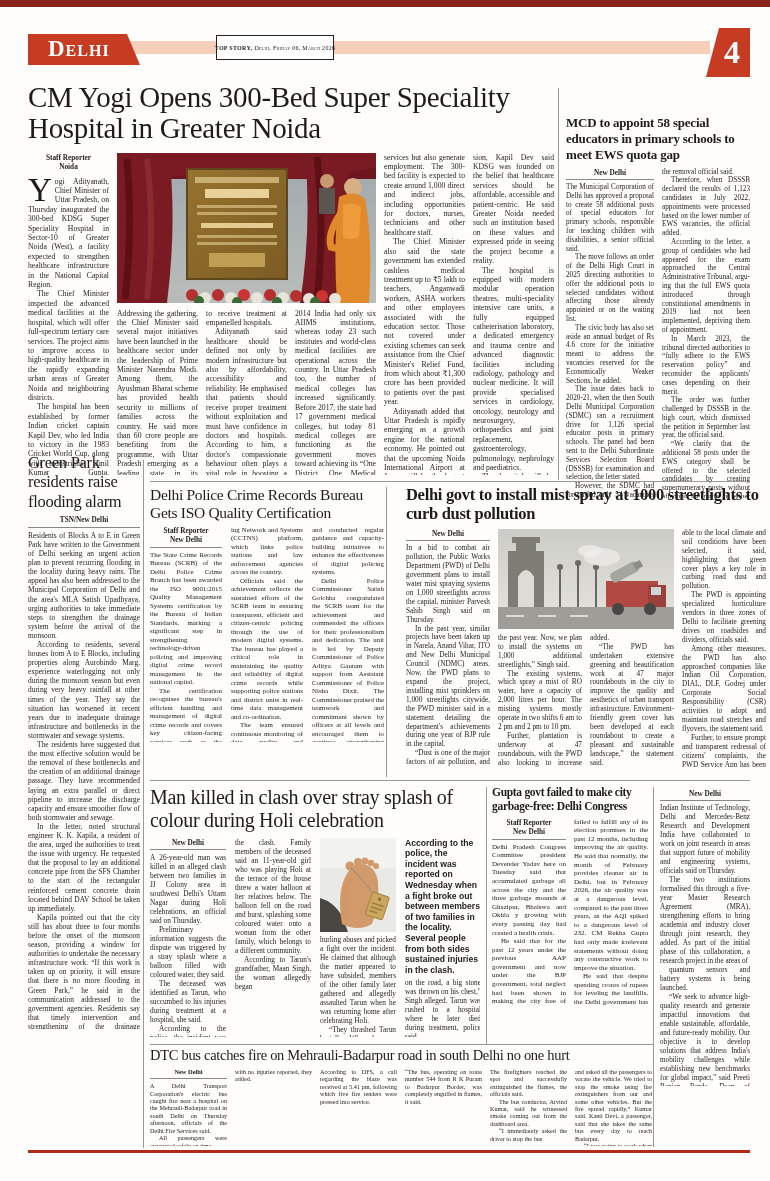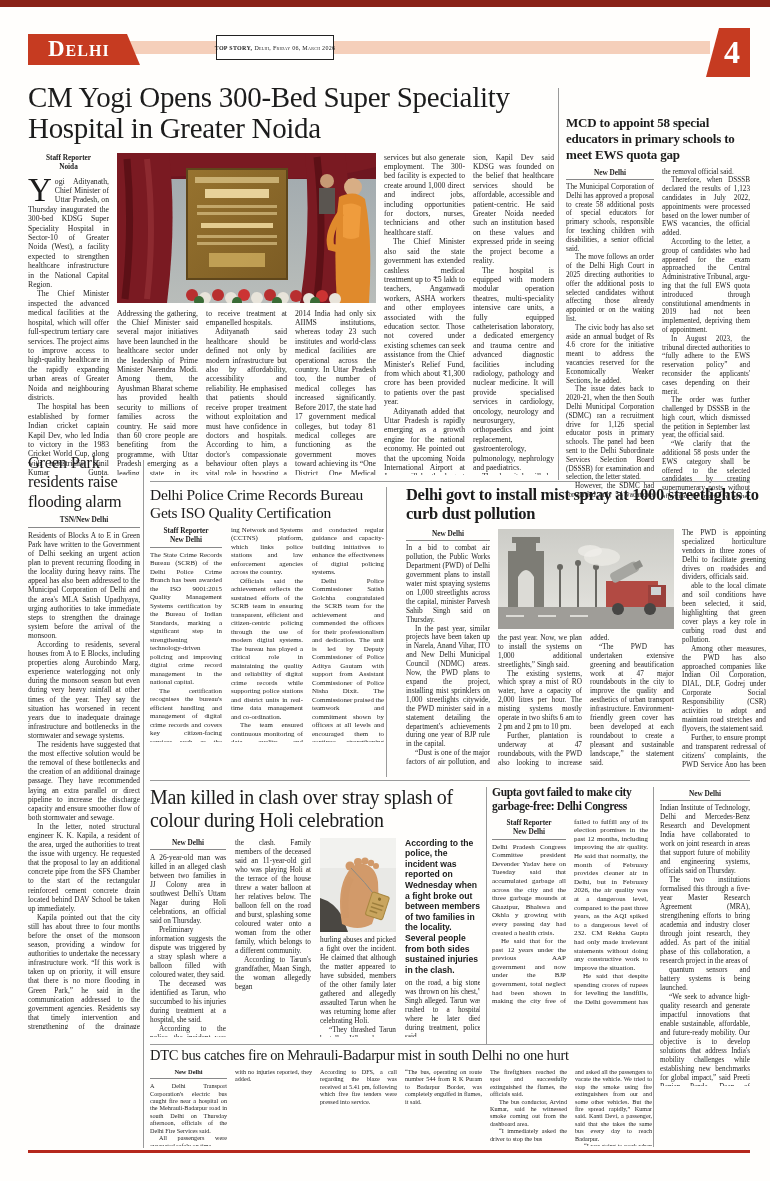--- a/index.html
+++ b/index.html
@@ -208,21 +208,21 @@
             <p class="p">The move follows an order of the Delhi High Court in 2025 directing authorities to offer the additional posts to selected candidates without affecting those already appointed or on the waiting list.</p>
             <p class="p">The civic body has also set aside an annual budget of Rs 4.6 crore for the initiative meant to address the vacancies reserved for the Economically Weaker Sections, he added.</p>
             <p class="p">The issue dates back to 2020-21, when the then South Delhi Municipal Corporation (SDMC) ran a recruitment drive for 1,126 special educator posts in primary schools. The panel had been sent to the Delhi Subordinate Services Selection Board (DSSSB) for examination and selection, the letter stated.</p>
             <p class="p">However, the SDMC had forwarded only 54 vacancies under the EWS category instead of the mandated 112 posts, which account for 10 per cent reservation,</p>
           </div>
       </div>
       <div class="col" data-bind-list="mcd.cols.1">
           <p class="p">the removal official said.</p>
           <p class="p">Therefore, when DSSSB declared the results of 1,123 candidates in July 2022, appointments were processed based on the lower number of EWS vacancies, the official added.</p>
           <p class="p">According to the letter, a group of candidates who had appeared for the exam approached the Central Administrative Tribunal, argu­ing that the full EWS quota introduced through constitutional amendments in 2019 had not been implemented, depriving them of appointment.</p>
-          <p class="p">In August 2023, the tribunal directed authorities to “fully adhere to the EWS reservation policy” and reconsider the applicants' cases depending on their merit.</p>
+          <p class="p">In March 2023, the tribunal directed authorities to “fully adhere to the EWS reservation policy” and reconsider the applicants' cases depending on their merit.</p>
           <p class="p">The order was further challenged by DSSSB in the high court, which dismissed the petition in September last year, the official said.</p>
           <p class="p">“We clarify that the additional 58 posts under the EWS category shall be offered to the selected candidates by creating supernumerary posts, without affecting the rights of either the already selected candidates or those in the waiting list,” the official letter quoted the high court's order.</p>
         </div>
     </div>
   </section>
 
   <section class="art" id="art-green">
     <h2 class="hl" data-bind="green.headline">Green Park residents raise flooding alarm</h2>
     <div class="byline">
         <div data-bind="green.byline1">TSN/New Delhi</div>
@@ -315,22 +315,22 @@
       <div class="col under-photo" data-bind-list="mist.cols.1">
           <p class="p">the past year. Now, we plan to install the systems on 1,000 additional streetlights,” Singh said.</p>
           <p class="p">The existing systems, which spray a mist of RO water, have a capacity of 2,000 litres per hour. The misting systems mostly operate in two shifts 6 am to 2 pm and 2 pm to 10 pm.</p>
           <p class="p">Further, plantation is underway at 47 roundabouts, with the PWD also looking to increase green cover along roads and central verges, he</p>
         </div>
       <div class="col under-photo" data-bind-list="mist.cols.2">
           <p class="p">added.</p>
           <p class="p">“The PWD has undertaken extensive greening and beautification work at 47 major roundabouts in the city to improve the quality and aesthetics of urban transport infrastructure. Environment-friendly green cover has been developed at each roundabout to create a pleasant and sustainable landscape,” the statement said.</p>
         </div>
       <div class="col" data-bind-list="mist.cols.3">
+          <p class="p">able to the local climate and soil conditions have been selected, it said, highlighting that green cover plays a key role in curbing road dust and pollution.</p>
           <p class="p">The PWD is appointing specialized horticulture vendors in three zones of Delhi to facilitate greening drives on roadsides and dividers, officials said.</p>
-          <p class="p">able to the local climate and soil conditions have been selected, it said, highlighting that green cover plays a key role in curbing road dust and pollution.</p>
           <p class="p">Among other measures, the PWD has also approached companies like Indian Oil Corporation, DIAL, DLF, Godrej under Corporate Social Responsibility (CSR) activities to adopt and maintain road stretches and flyovers, the statement said.</p>
           <p class="p">Further, to ensure prompt and transparent redressal of citizens' complaints, the PWD Service App has been developed for reporting complaints related to roads, footpaths, streetlights, and other infrastructure, it added.</p>
         </div>
     </div>
   </section>
 
   <section class="art" id="art-holi">
     <h2 class="hl" data-bind="holi.headline">Man killed in clash over stray splash of colour during Holi celebration</h2>
     <div class="body">
       <div class="col">
@@ -411,21 +411,21 @@
       </div>
     <div class="iit-text" data-bind-list="iit.paras">
         <p class="p">Indian Institute of Technology, Delhi and Mercedes-Benz Research and Development India have collaborated to work on joint research in areas that support future of mobility and engineering systems, officials said on Thursday.</p>
         <p class="p">The two institutions formalised this through a five-year Master Research Agreement (MRA), strengthening efforts to bring academia and industry closer through joint research, they added. As part of the initial phase of this collaboration, a research project in the areas of</p>
         <p class="p">quantum sensors and battery systems is being launched.</p>
         <p class="p">“We seek to advance high-quality research and generate impactful innovations that enable sustainable, affordable, and future-ready mobility. Our objective is to develop solutions that address India's mobility challenges while establishing new benchmarks for global impact,” said Preeti Ranjan Panda, Dean of Corporate Relations at IIT-Delhi.</p>
       </div>
   </section>
 
   <section class="art" id="art-dtc">
-    <h2 class="hl" data-bind="dtc.headline">DTC bus catches fire on Mehrauli-Badarpur mist in south Delhi no one hurt</h2>
+    <h2 class="hl" data-bind="dtc.headline">DTC bus catches fire on Mehrauli-Badarpur road in south Delhi no one hurt</h2>
     <div class="body">
       <div class="col">
         <div class="byline">
             <div data-bind="dtc.byline1">New Delhi</div>
           </div>
         <div data-bind-list="dtc.cols.0">
             <p class="p">A Delhi Transport Corporation's electric bus caught fire near a hospital on the Mehrauli-Badarpur road in south Delhi on Thursday afternoon, officials of the Delhi Fire Services said.</p>
             <p class="p">All passengers were evacuated safely on time,</p>
           </div>
       </div>

